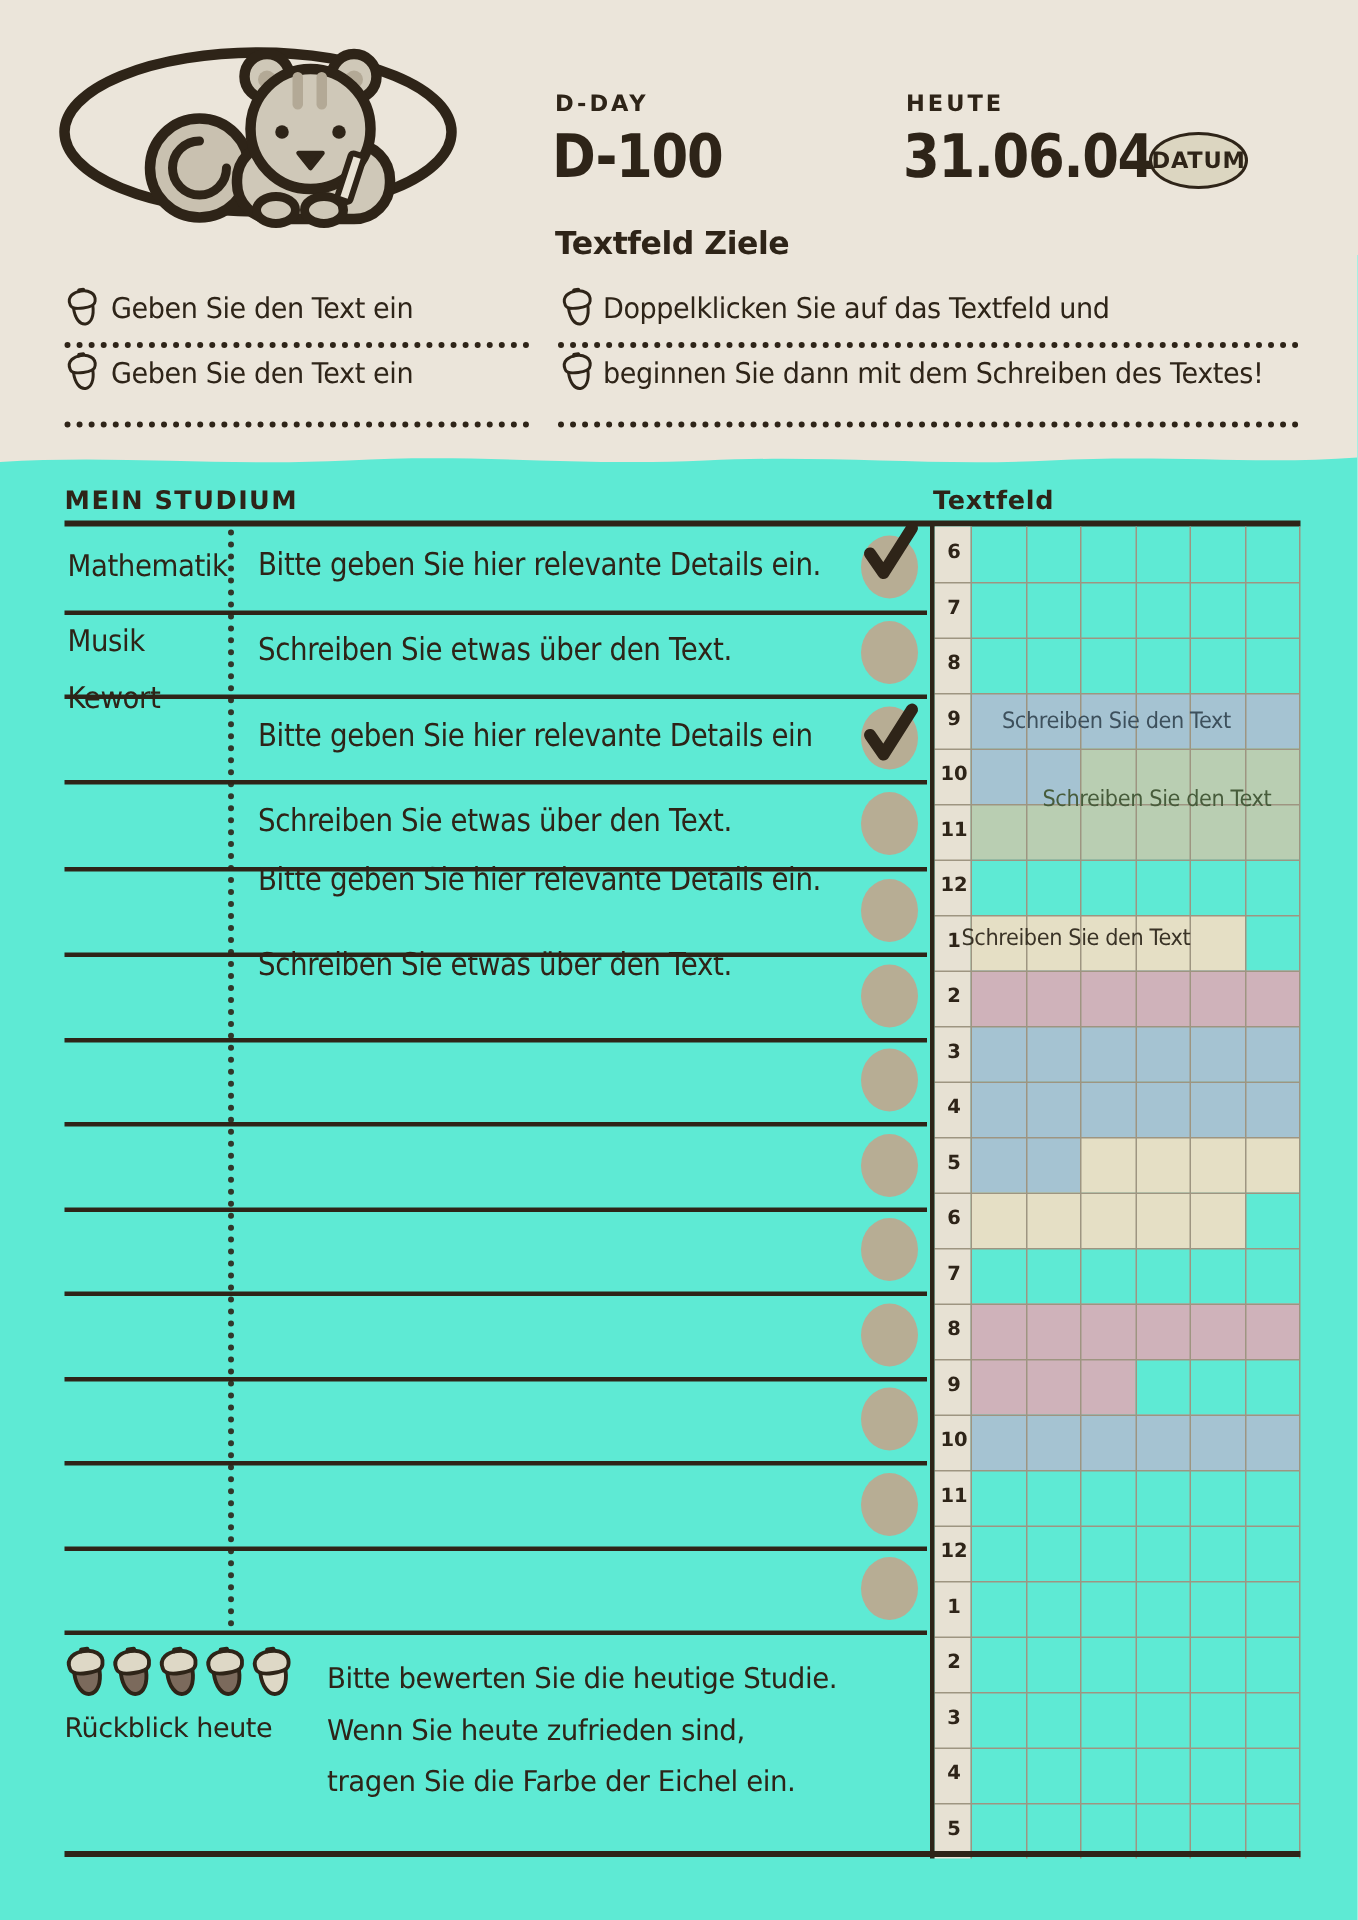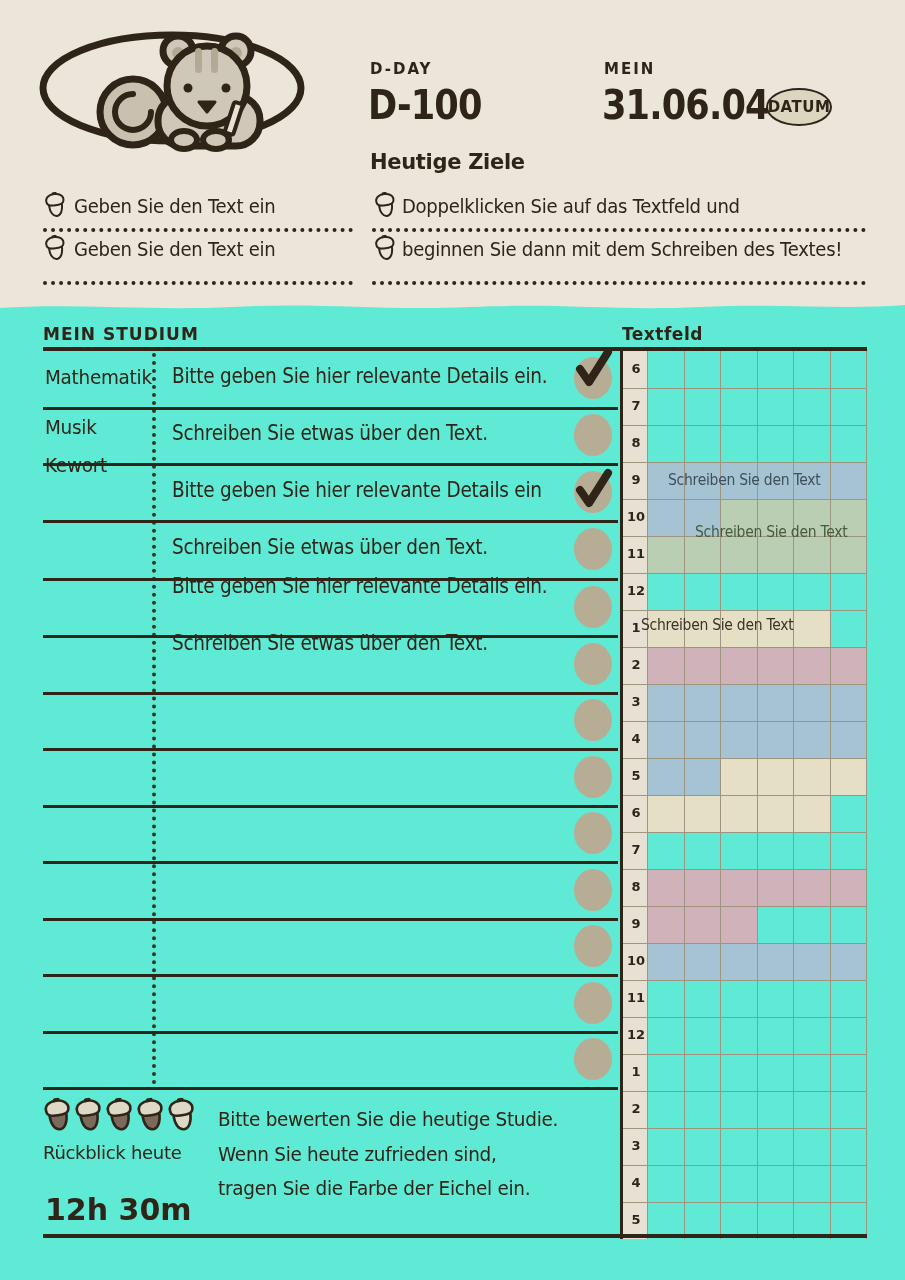--- a/index.html
+++ b/index.html
@@ -51,25 +51,25 @@
     <ellipse cx="148" cy="114" rx="13" ry="9" fill="#cfc8b8" stroke="#2e2418" stroke-width="6"></ellipse>
     <ellipse cx="180" cy="114" rx="13" ry="9" fill="#cfc8b8" stroke="#2e2418" stroke-width="6"></ellipse>
     <g transform="rotate(18 196 96)">
       <rect x="192" y="76" width="9" height="32" rx="2" fill="#e8e2d4" stroke="#2e2418" stroke-width="4"></rect>
       <path d="M192,108 l4.5,9 4.5,-9 z" fill="#2e2418"></path>
     </g>
   </svg>
 
   <div class="abs smallcaps-label" style="left:370px;top:60px;">D-DAY</div>
   <div class="abs big-value nowrap" style="left:368px;top:82px;">D-100</div>
-  <div class="abs smallcaps-label" style="left:604px;top:60px;">MEIN</div>
+  <div class="abs smallcaps-label" style="left:604px;top:60px;">HEUTE</div>
   <div class="abs big-value nowrap" style="left:602px;top:82px;">31.06.04</div>
   <div id="badge" class="abs" style="left:766px;top:88px;width:62px;height:34px;">DATUM</div>
 
-  <div class="abs hand" style="left:370px;top:150px;font-size:21px;font-weight:bold;">Heutige Ziele</div>
+  <div class="abs hand" style="left:370px;top:150px;font-size:21px;font-weight:bold;">Textfeld Ziele</div>
 
   <div id="goals">
       <div class="abs" style="left: 44px; top: 192px;"><svg width="23" height="25.99" viewBox="0 0 30 34" style="transform:rotate(-8deg)">
     <path d="M6.5,16.5 C6.5,25.5 10,31.5 15,31.5 C20,31.5 23.5,25.5 23.5,16.5 Z" fill="#ebe5da" stroke="#2e2418" stroke-width="2.6"></path>
     <path d="M4,13 C2,5.5 9,2.4 15,2.6 C21,2.4 28,6 26,13 C25.5,16 21,17.4 15,17.4 C9,17.4 4.5,16 4,13 Z" fill="#ebe5da" stroke="#2e2418" stroke-width="2.6" stroke-linejoin="round"></path>
     <path d="M13,2.6 C13,.4 16,-.2 17.5,1.4" fill="none" stroke="#2e2418" stroke-width="2.6" stroke-linecap="round"></path>
   </svg></div>
       <div class="abs hand goal-text nowrap" style="left: 74px; top: 195px;">Geben Sie den Text ein</div>
       <div class="abs dotline" style="left: 43px; top: 228px; width: 310px;"></div>
       <div class="abs" style="left: 44px; top: 235px;"><svg width="23" height="25.99" viewBox="0 0 30 34" style="transform:rotate(-8deg)">
@@ -244,16 +244,15 @@
       <div class="abs" style="left: 167px; top: 1098px;"><svg width="30" height="33.9" viewBox="0 0 30 34" style="transform:rotate(-8deg)">
     <path d="M6.5,16.5 C6.5,25.5 10,31.5 15,31.5 C20,31.5 23.5,25.5 23.5,16.5 Z" fill="#ded8c6" stroke="#2e2418" stroke-width="2.6"></path>
     <path d="M4,13 C2,5.5 9,2.4 15,2.6 C21,2.4 28,6 26,13 C25.5,16 21,17.4 15,17.4 C9,17.4 4.5,16 4,13 Z" fill="#ded8c6" stroke="#2e2418" stroke-width="2.6" stroke-linejoin="round"></path>
     <path d="M13,2.6 C13,.4 16,-.2 17.5,1.4" fill="none" stroke="#2e2418" stroke-width="2.6" stroke-linecap="round"></path>
   </svg></div>
     </div>
   <div class="abs hand" style="left:43px;top:1142px;font-size:18px;">Rückblick heute</div>
   <div class="abs hand review-line" style="left:218px;top:1108px;">Bitte bewerten Sie die heutige Studie.</div>
   <div class="abs hand review-line" style="left:218px;top:1143px;">Wenn Sie heute zufrieden sind,</div>
   <div class="abs hand review-line" style="left:218px;top:1177px;">tragen Sie die Farbe der Eichel ein.</div>
-  <div class="abs nowrap" style="left:45px;top:1192px;font-size:30px;font-weight:bold;">12h 30m</div>
 
   <div class="abs" style="left:43px;top:1234px;width:824px;height:4px;background:#2e2418;"></div>
 </div>
 
 </body></html>

